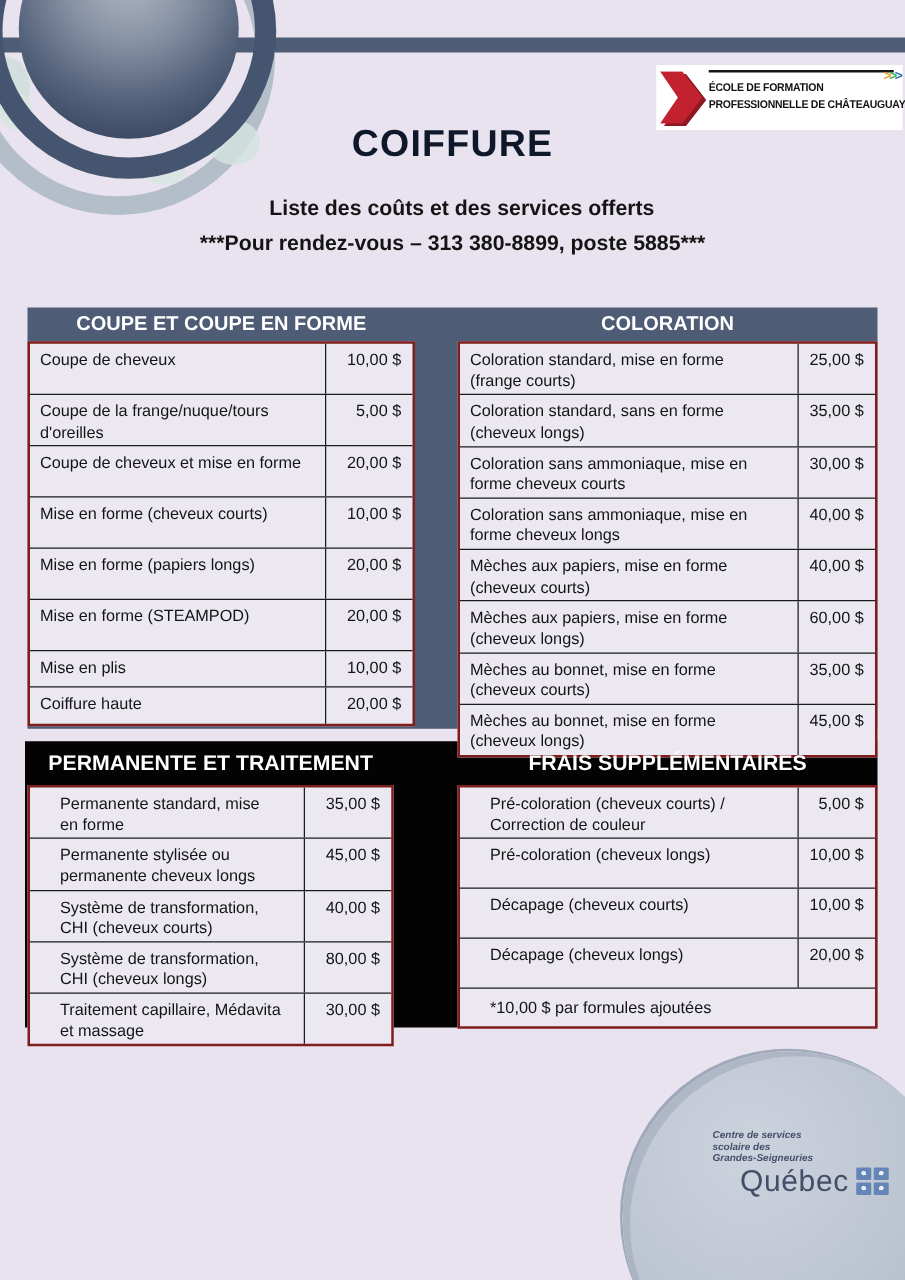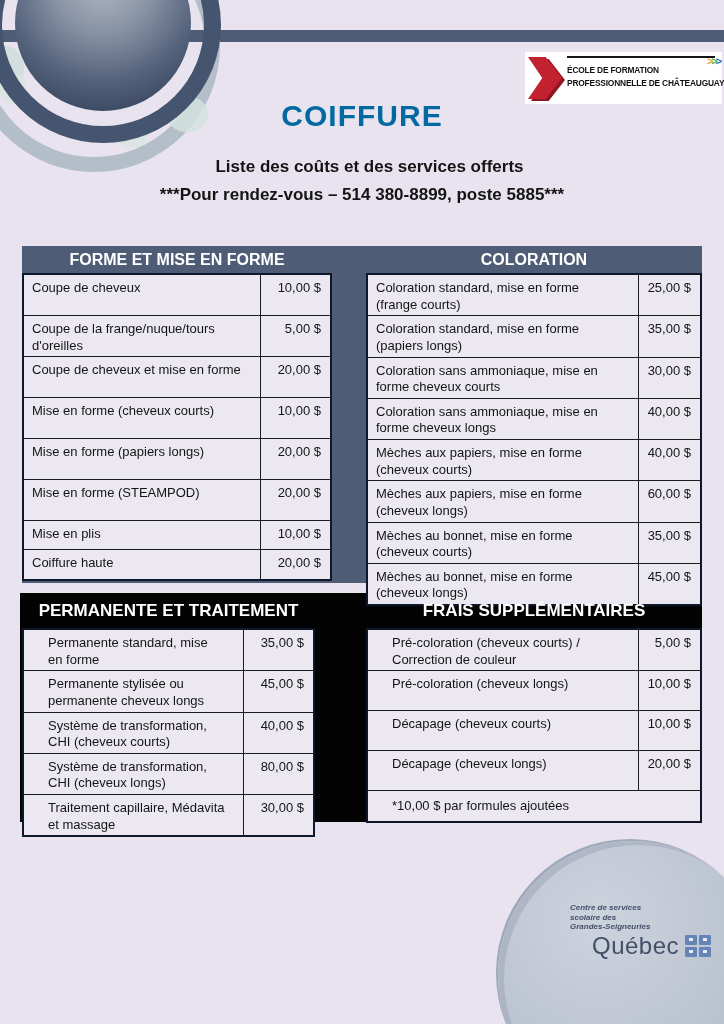--- a/index.html
+++ b/index.html
@@ -48,35 +48,35 @@
   .sl-line { font-size:9px; font-weight:bold; color:#111; line-height:13px;
     letter-spacing:-0.2px; transform:scaleX(.93); transform-origin:left; white-space:nowrap; }
   .sl-line1 { margin-top:6px; }
   .sl-chevrons { position:absolute; right:2px; top:3px; font-size:11px; font-weight:900;
     font-style:italic; letter-spacing:-2px; }
   .sl-chevrons span:nth-child(1){ color:#e89b2c; }
   .sl-chevrons span:nth-child(2){ color:#3fae49; }
   .sl-chevrons span:nth-child(3){ color:#2e6fbd; }
 
   
-  .title  { left:0; top:99px;  width:724px; text-align:center; font-size:30px; font-weight:bold; letter-spacing:1px; color:#0369a1; }
+  .title  { left:0; top:99px;  width:724px; text-align:center; font-size:30px; font-weight:bold; letter-spacing:1px; color:#0f172a; }
   .subtitle { left:0; top:157px; width:724px; text-align:center; font-size:17px; font-weight:bold;padding-left:15px; }
   .phone    { left:0; top:185px; width:724px; text-align:center; font-size:17px; font-weight:bold; }
 
   
   .panel-top    { left:22px; top:246px; width:680px; height:337px; background:#4e5c76; }
   .panel-bottom { left:20px; top:593px; width:682px; height:229px; background:#030303; }
 
   .ptable { position:absolute; }
   .thead { display:flex; align-items:center; justify-content:center;
            color:#fff; font-weight:bold; }
   .ptable.slate .thead { height:27px; font-size:16px; }
   .ptable.dark  .thead { height:35px; font-size:17px; }
 
-  .rows { background:#ece8f1; border:2px solid #0f172a; }
+  .rows { background:#ece8f1; border:2px solid #7f1d1d; }
   .row { display:flex; border-bottom:1px solid #1b1b1b; }
   .row:last-child { border-bottom:none; }
   .cell { font-size:13px; line-height:1.28; }
   .cell.label { flex:1; padding:5px 6px 2px 8px; }
   .cell.price { width:70px; border-left:1px solid #1b1b1b; text-align:right; padding:5px 9px 2px 2px; white-space:nowrap;margin-left:12px; }
   .t-coloration .cell.price, .t-frais .cell.price { width:62px; }
 
   .t-coupe      { left:22px;  top:246px; width:310px; }
   .t-coloration { left:366px; top:246px; width:336px; }
   .t-permanente { left:22px;  top:593px; width:293px; }
@@ -84,21 +84,21 @@
 
   .t-coupe .row, .t-coloration .row { min-height:41px; }
   .t-coupe .row:nth-child(n+7), .t-coloration .row:nth-child(n+7) { min-height:29px; }
   .t-permanente .row, .t-frais .row { min-height:40px;padding-left:16px; }
   .t-permanente .row:nth-child(5), .t-frais .row.note-row { min-height:30px; }
   .note-row .cell.label { padding-top:7px; }
 
   
   .qc-logo { left:570px; top:903px; width:150px; }
   .qc-org { font-size:8px; font-weight:bold; font-style:italic; color:#44506a; line-height:9.5px; }
-  .qc-row { display:flex; align-items:flex-end; margin-top:1px; }
+  .qc-row { display:flex; align-items:center; margin-top:1px; }
   .qc-word { font-size:24px; color:#434f68; letter-spacing:.5px; margin-left:22px; line-height:26px; }
   .qc-flag { display:grid; grid-template-columns:12px 12px; grid-template-rows:10px 10px; gap:2px; margin:0 0 2px 6px; }
   .qc-flag i { background:radial-gradient(circle at 50% 45%, #e8edf4 22%, #6485b5 24%); border-radius:1px; }
 </style>
 </head>
 <body>
 
 <div class="abs top-bar"></div>
 <div class="abs deco-tl">
   <div class="ring-light"></div>
@@ -121,27 +121,27 @@
     <div class="sl-line sl-line1">ÉCOLE DE FORMATION</div>
     <div class="sl-line">PROFESSIONNELLE DE CHÂTEAUGUAY</div>
   </div>
   <div class="sl-chevrons">
     <span>&gt;</span><span>&gt;</span><span>&gt;</span>
   </div>
 </div>
 
 <div class="abs title">COIFFURE</div>
 <div class="abs subtitle">Liste des coûts et des services offerts</div>
-<div class="abs phone">***Pour rendez-vous – 514 380-8899, poste 5885***</div>
+<div class="abs phone">***Pour rendez-vous – 313 380-8899, poste 5885***</div>
 
 <div class="abs panel-top"></div>
 <div class="abs panel-bottom"></div>
 
 <div class="ptable slate t-coupe">
-  <div class="thead">FORME ET MISE EN FORME</div>
+  <div class="thead">COUPE ET COUPE EN FORME</div>
   <div class="rows">
       <div class="row">
         <div class="cell label">Coupe de cheveux</div>
         <div class="cell price">10,00 $</div>
       </div>
       <div class="row">
         <div class="cell label">Coupe de la frange/nuque/tours d'oreilles</div>
         <div class="cell price">5,00 $</div>
       </div>
       <div class="row">
@@ -171,21 +171,21 @@
     </div>
 </div>
 <div class="ptable slate t-coloration">
   <div class="thead">COLORATION</div>
   <div class="rows">
       <div class="row">
         <div class="cell label">Coloration standard, mise en forme (frange courts)</div>
         <div class="cell price">25,00 $</div>
       </div>
       <div class="row">
-        <div class="cell label">Coloration standard, mise en forme (papiers longs)</div>
+        <div class="cell label">Coloration standard, sans en forme (cheveux longs)</div>
         <div class="cell price">35,00 $</div>
       </div>
       <div class="row">
         <div class="cell label">Coloration sans ammoniaque, mise en forme cheveux courts</div>
         <div class="cell price">30,00 $</div>
       </div>
       <div class="row">
         <div class="cell label">Coloration sans ammoniaque, mise en forme cheveux longs</div>
         <div class="cell price">40,00 $</div>
       </div>

